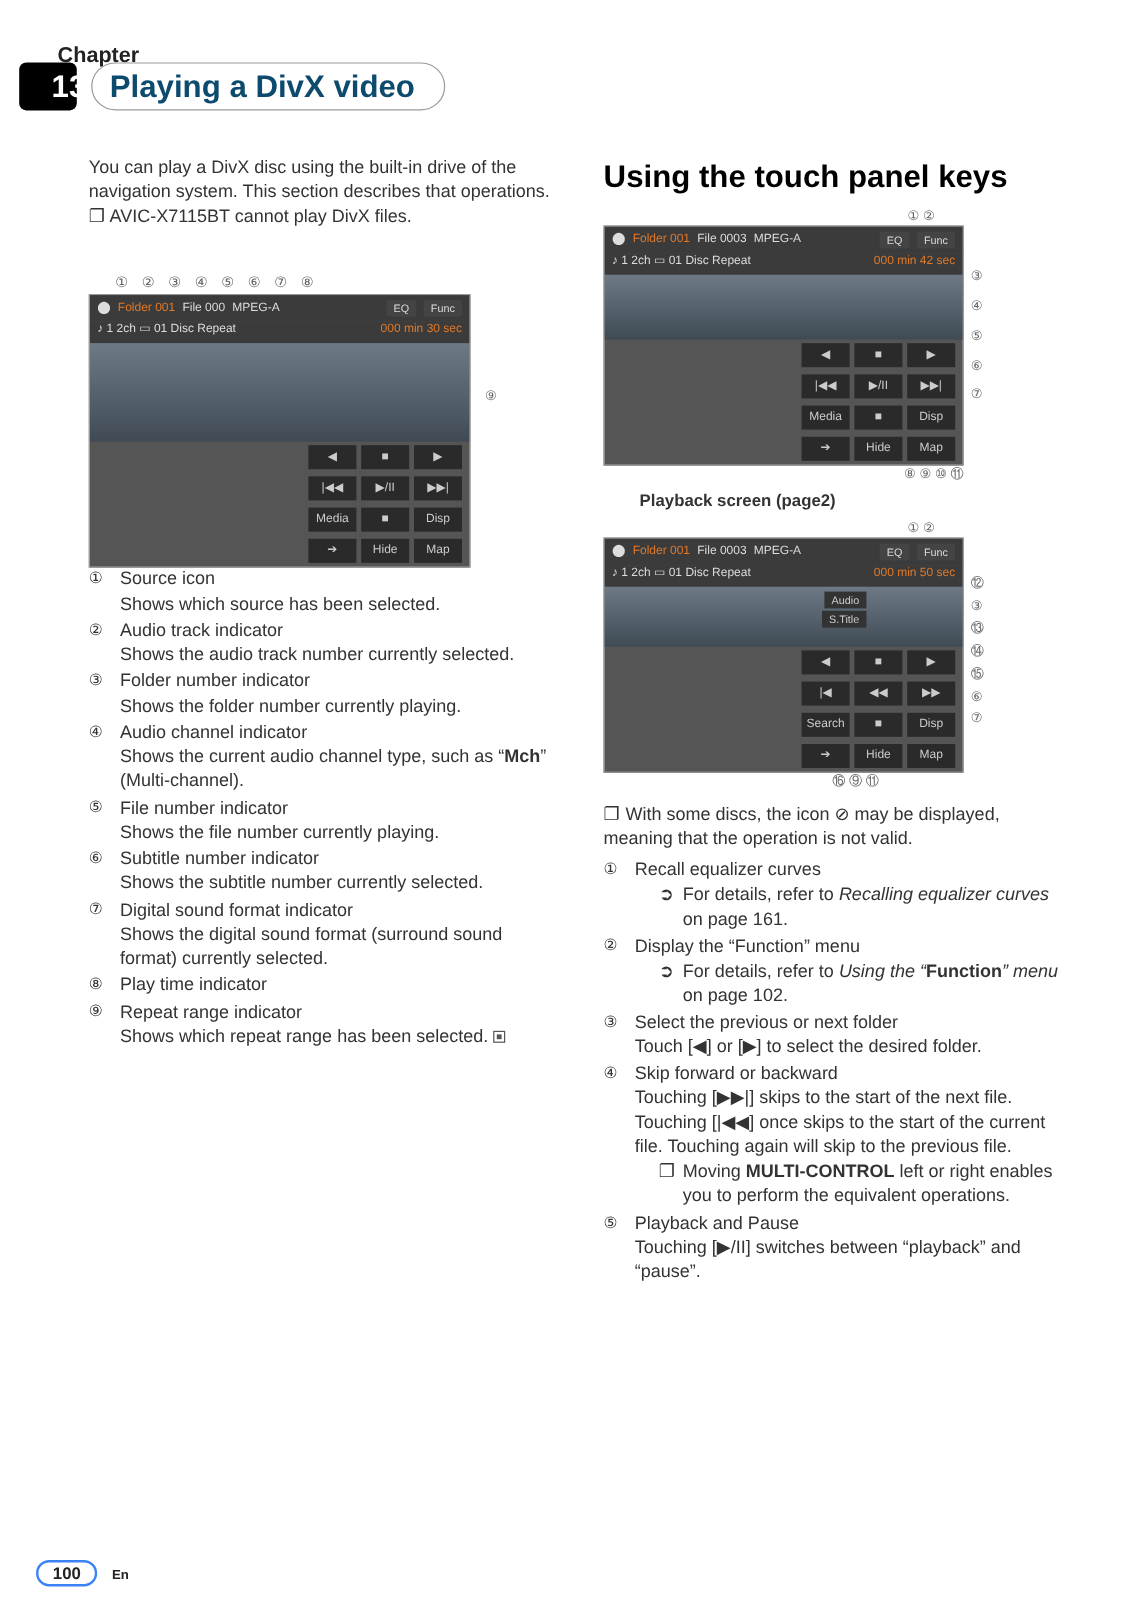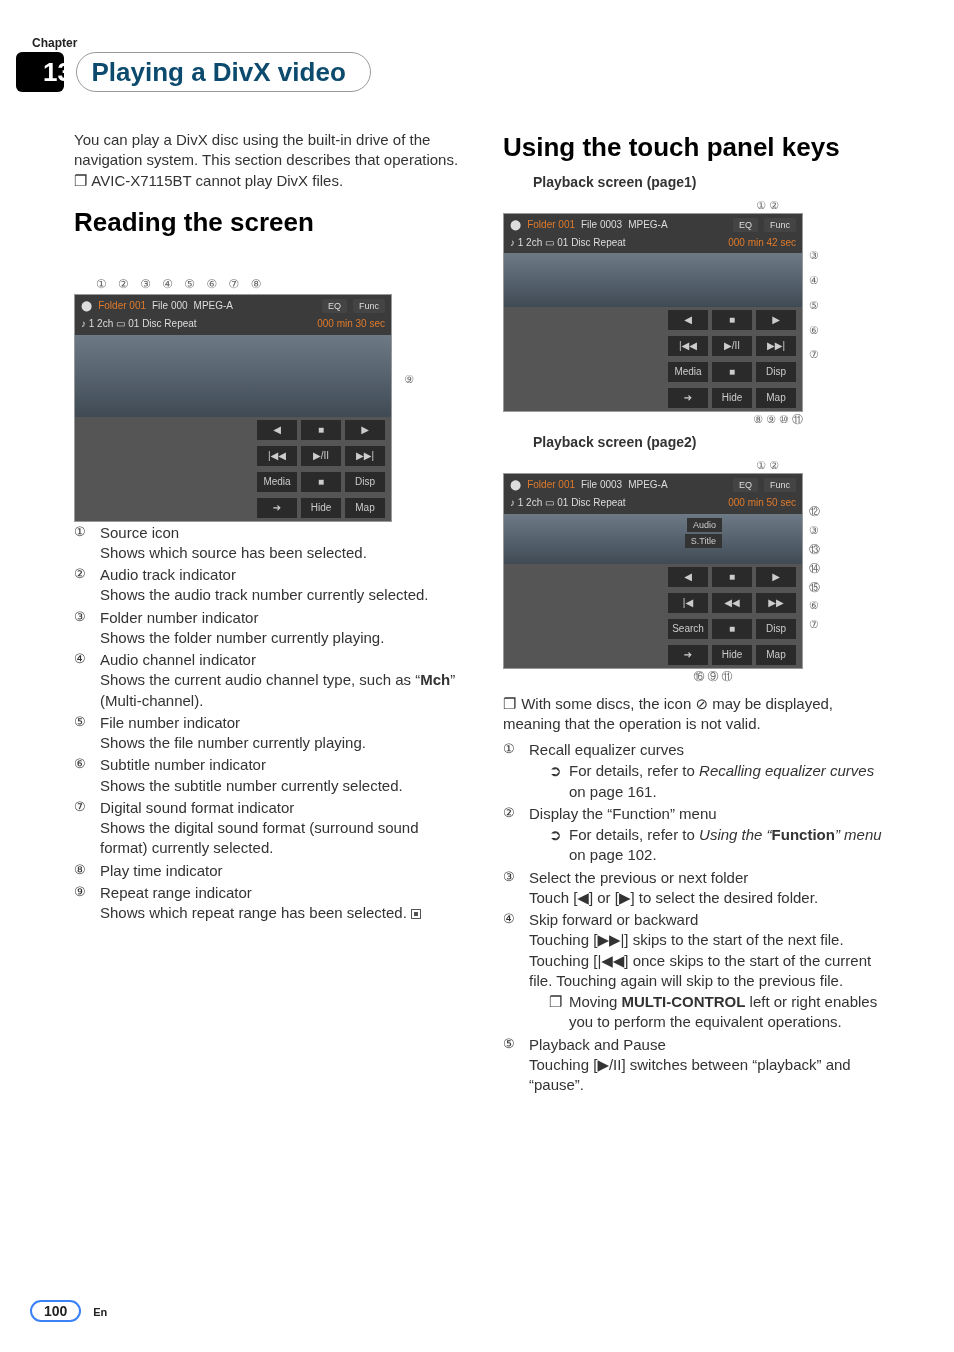--- a/index.html
+++ b/index.html
@@ -1,17 +1,17 @@
 <!DOCTYPE html>
 <html><head>
 <meta charset="utf-8">
 <style>
   * { box-sizing: border-box; margin: 0; padding: 0; }
   body { width: 954px; height: 1352px; background: #fff; font-family: Arial, Helvetica, sans-serif; color: #222; position: relative; }
-  .chapter-label { position: absolute; top: 36px; left: 32px; font-size: 12px; font-weight: bold; }
+  .chapter-label { position: absolute; top: 36px; left: 48px; font-size: 18px; font-weight: bold; }
   .chapter-bar { position: absolute; top: 52px; left: 16px; right: 30px; height: 46px; }
   .chapter-num { display: inline-block; background: #000; color: #fff; font-size: 26px; font-weight: bold; width: 48px; height: 40px; line-height: 40px; text-align: center; border-radius: 6px; vertical-align: middle; padding-left: 27px; }
   .chapter-title-wrap { display:inline-block; vertical-align:middle; margin-left:8px; border:1px solid #999; border-radius:24px; padding:4px 24px 4px 14px; height:40px; line-height:30px; }
   .chapter-title { font-size: 26px; font-weight: bold; color: #0c4a6e; }
   .columns { position: absolute; top: 130px; left: 74px; right: 62px; bottom: 70px; display: flex; gap: 40px; }
   .col { flex: 1; font-size: 15px; line-height: 1.35; color: #333; }
   .note { margin-bottom:6px; }
   .note .bullet { display:inline-block; width:14px; }
   .h2 { font-size: 26px; font-weight: bold; color: #000; margin: 14px 0 8px 0; }
   .img-block { width: 330px; margin: 8px 0 12px 0; }
@@ -47,21 +47,20 @@
   <span class="chapter-num">13</span>
   <span class="chapter-title-wrap"><span class="chapter-title">Playing a DivX video</span></span>
 </div>
 
 <div class="columns">
 
   <div class="col">
     <div>You can play a DivX disc using the built-in drive of the navigation system. This section describes that operations.</div>
     <div class="note"><span class="bullet">❐</span> <span>AVIC-X7115BT cannot play DivX files.</span></div>
 
-    <div class="h2">Reading the screen</div>
 
     <div class="img-block">
       <div class="callouts">① ② ③    ④ ⑤    ⑥  ⑦      ⑧</div>
       <div class="mock-screen">
         <div class="mock-top">
           <span>⬤</span>
           <span class="orange">Folder 001</span>
           <span>File  000</span>
           <span>MPEG-A</span>
           <span style="margin-left:auto" class="btn">EQ</span>
@@ -132,21 +131,20 @@
       <div class="item">
           <span class="num">⑨</span>
           <div class="body"><span class="title">Repeat range indicator</span><br><span>Shows which repeat range has been selected.</span> <span class="stop-square"></span></div>
         </div>
     </div>
   </div>
 
   <div class="col">
     <div class="h2" style="margin-top:0;">Using the touch panel keys</div>
 
-    <div class="pg-head">Playback screen (page1)</div>
     <div style="display:flex; gap:6px; align-items:flex-start;">
       <div>
         <div class="right-callouts" style="text-align:right; padding-right:24px;">①      ②</div>
         <div class="mock-screen" style="width:300px;">
           <div class="mock-top">
             <span>⬤</span>
             <span class="orange">Folder 001</span>
             <span>File  0003</span>
             <span>MPEG-A</span>
             <span style="margin-left:auto" class="btn">EQ</span>

